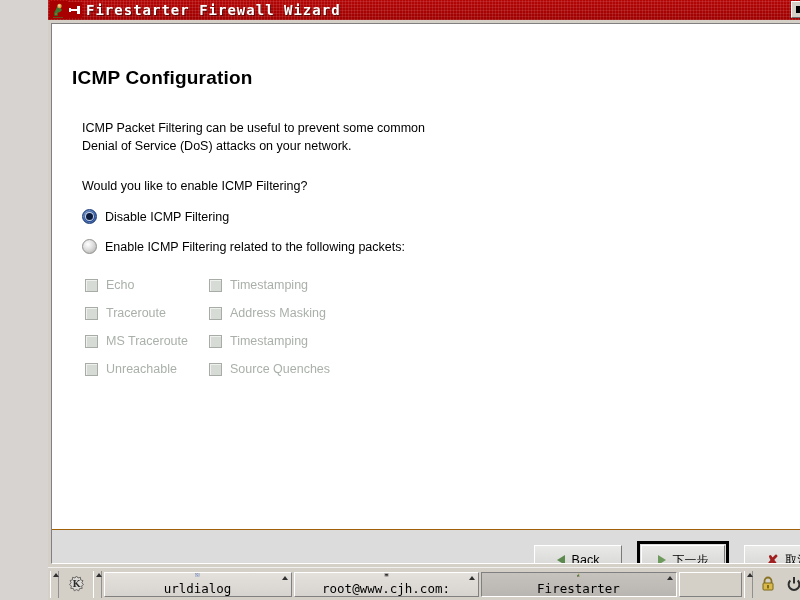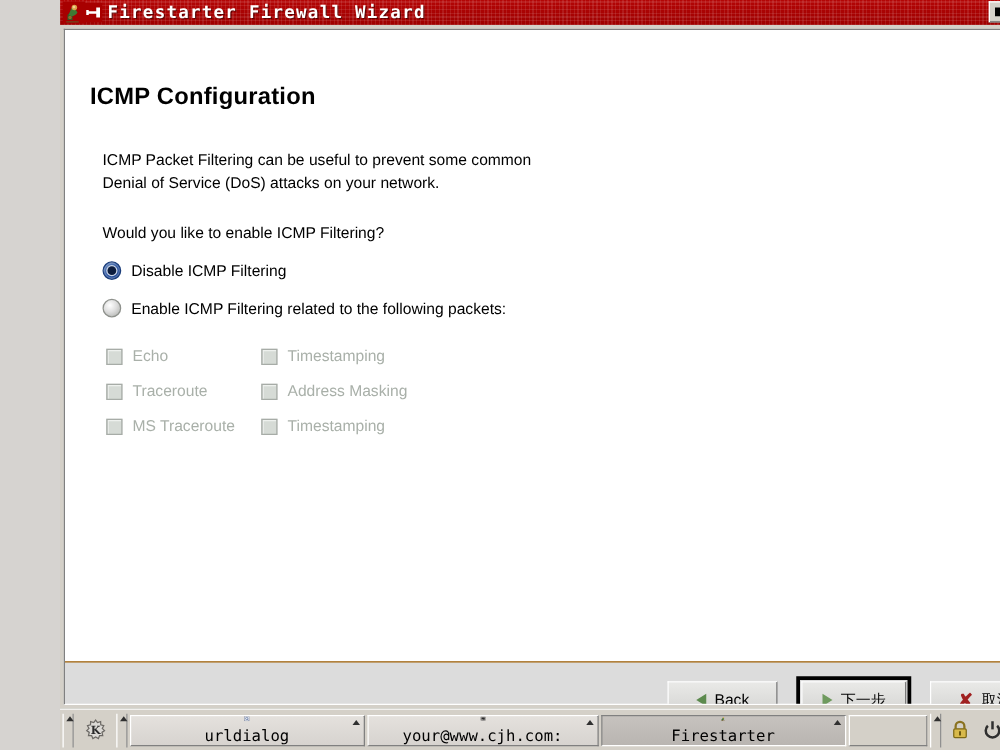--- a/index.html
+++ b/index.html
@@ -468,20 +468,30 @@
               <div class="cb-cell col1">
                 <span class="checkbox"></span>
                 <span class="cb-label">MS Traceroute</span>
               </div>
               <div class="cb-cell">
                 <span class="checkbox"></span>
                 <span class="cb-label">Timestamping</span>
               </div>
             </div>
 
+            <div class="cb-row">
+              <div class="cb-cell col1">
+                <span class="checkbox"></span>
+                <span class="cb-label">Unreachable</span>
+              </div>
+              <div class="cb-cell">
+                <span class="checkbox"></span>
+                <span class="cb-label">Source Quenches</span>
+              </div>
+            </div>
 
           </div>
 
           <div id="button-bar">
             <div id="button-row">
 
               <div class="btn">
                 <span class="arrow-left"></span>
                 <span>Back</span>
               </div>
@@ -531,21 +541,21 @@
         <span class="tri"></span>
       </div>
 
       <div class="task-btn" id="task-2">
         <svg width="15" height="15" viewBox="0 0 15 15">
           <rect x="0.5" y="1.5" width="14" height="11" rx="1" fill="#d6d2ce" stroke="#3b3b3b"></rect>
           <rect x="2.5" y="3.5" width="10" height="7" fill="#2b2b2b"></rect>
           <rect x="3.5" y="9" width="4" height="1" fill="#d8d8d8"></rect>
           <rect x="4" y="12.8" width="7" height="1.4" fill="#8a8a8a"></rect>
         </svg>
-        <span>your@www.cjh.com:</span>
+        <span>root@www.cjh.com:</span>
         <span class="tri"></span>
       </div>
 
       <div class="task-btn active" id="task-3">
         <svg width="15" height="15" viewBox="0 0 15 15">
           <path d="M3 13 L7 13 L7 9.5 L5 7.5 L3 9.5 Z" fill="#2f5d28"></path>
           <path d="M4 10 Q6 4 8 2 Q9 6 11 8 Q9 11 6 11 Z" fill="#3f7a33"></path>
           <circle cx="8.6" cy="4.2" r="2" fill="#d9a24a"></circle>
           <circle cx="8.3" cy="3.9" r="1" fill="#f0cf92"></circle>
           <rect x="2" y="13.2" width="10" height="1.2" fill="#6b4b1f"></rect>

